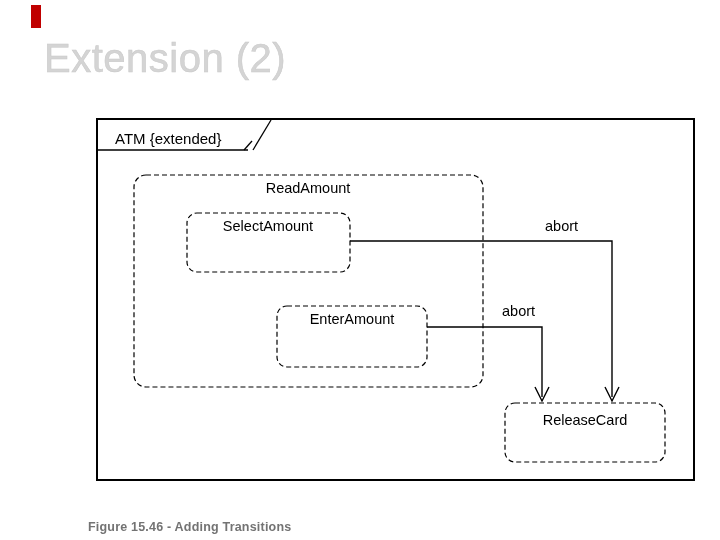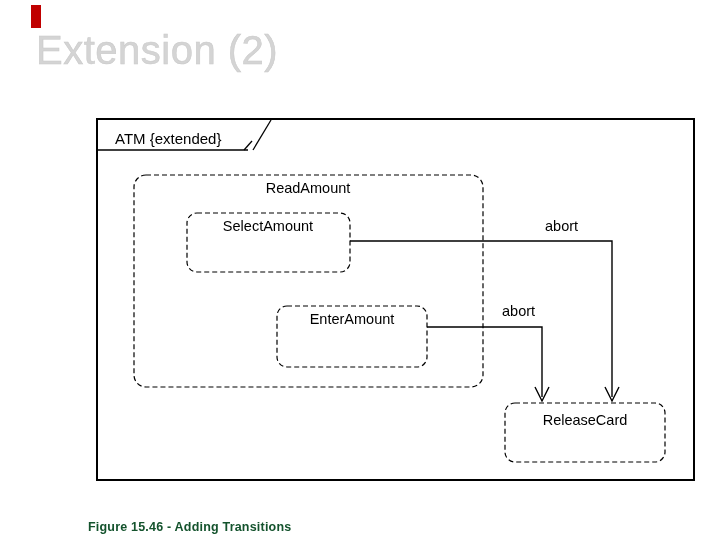--- a/index.html
+++ b/index.html
@@ -6,36 +6,36 @@
   body{
     width:720px;height:540px;position:relative;overflow:hidden;
     background:#ffffff;
     font-family:"Liberation Sans", sans-serif;
   }
   .accent-bar{
     position:absolute;left:31px;top:5px;width:10px;height:23px;
     background:#c00000;
   }
   .slide-title{
-    position:absolute;left:36px;top:28px;margin:0;
+    position:absolute;left:36px;top:28px;margin:8px;
     font-size:40px;font-weight:400;letter-spacing:.5px;
     color:#d4d4d4;
     -webkit-text-stroke:.5px #c9c9c9;
   }
   .diagram-svg{position:absolute;left:0;top:0;}
   .diagram-svg text{
     font-family:"Liberation Sans", sans-serif;
     fill:#000000;
   }
   .state-label{font-size:14.5px;}
   .tab-label{font-size:15px;}
   .event-label{font-size:14.5px;}
   .caption{
     position:absolute;left:88px;top:520px;
-    font-size:12.5px;font-weight:bold;color:#14532d;
+    font-size:12.5px;font-weight:bold;color:#737373;
     letter-spacing:.2px;
   }
 </style>
 </head>
 <body>
 
 <div class="slide">
 
   <div class="accent-bar" style="background: rgb(192, 0, 0);"></div>
 

